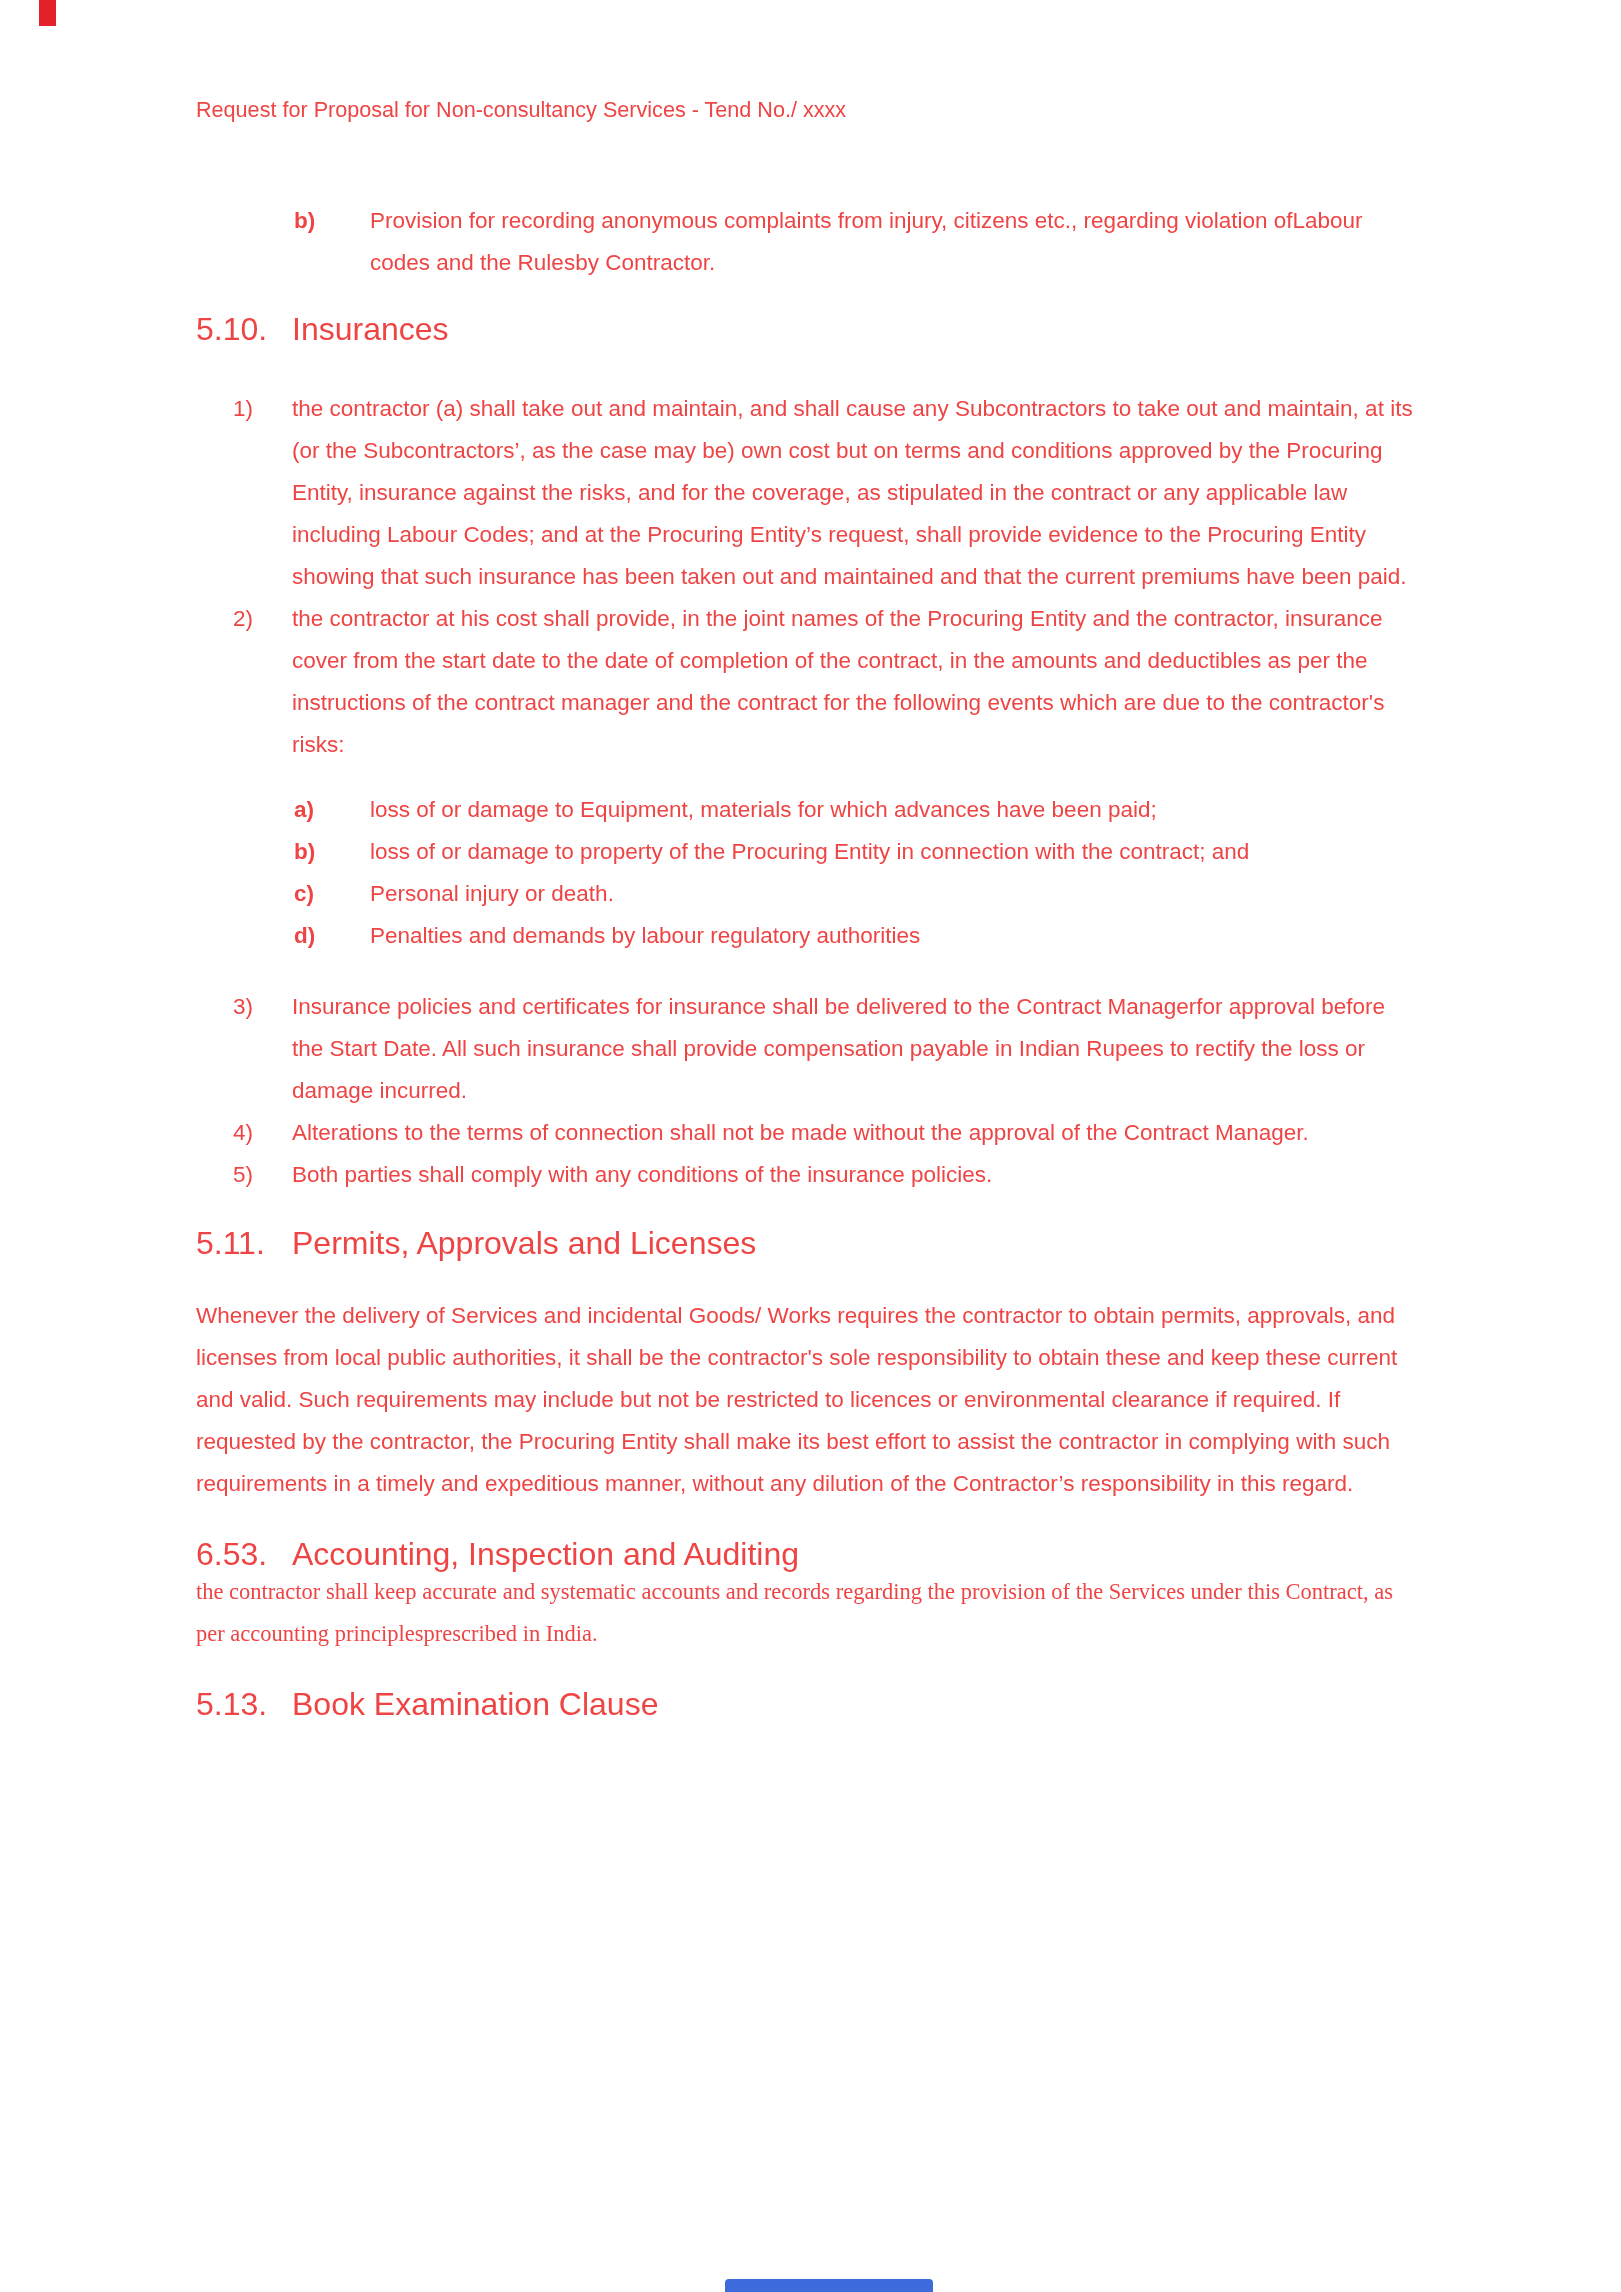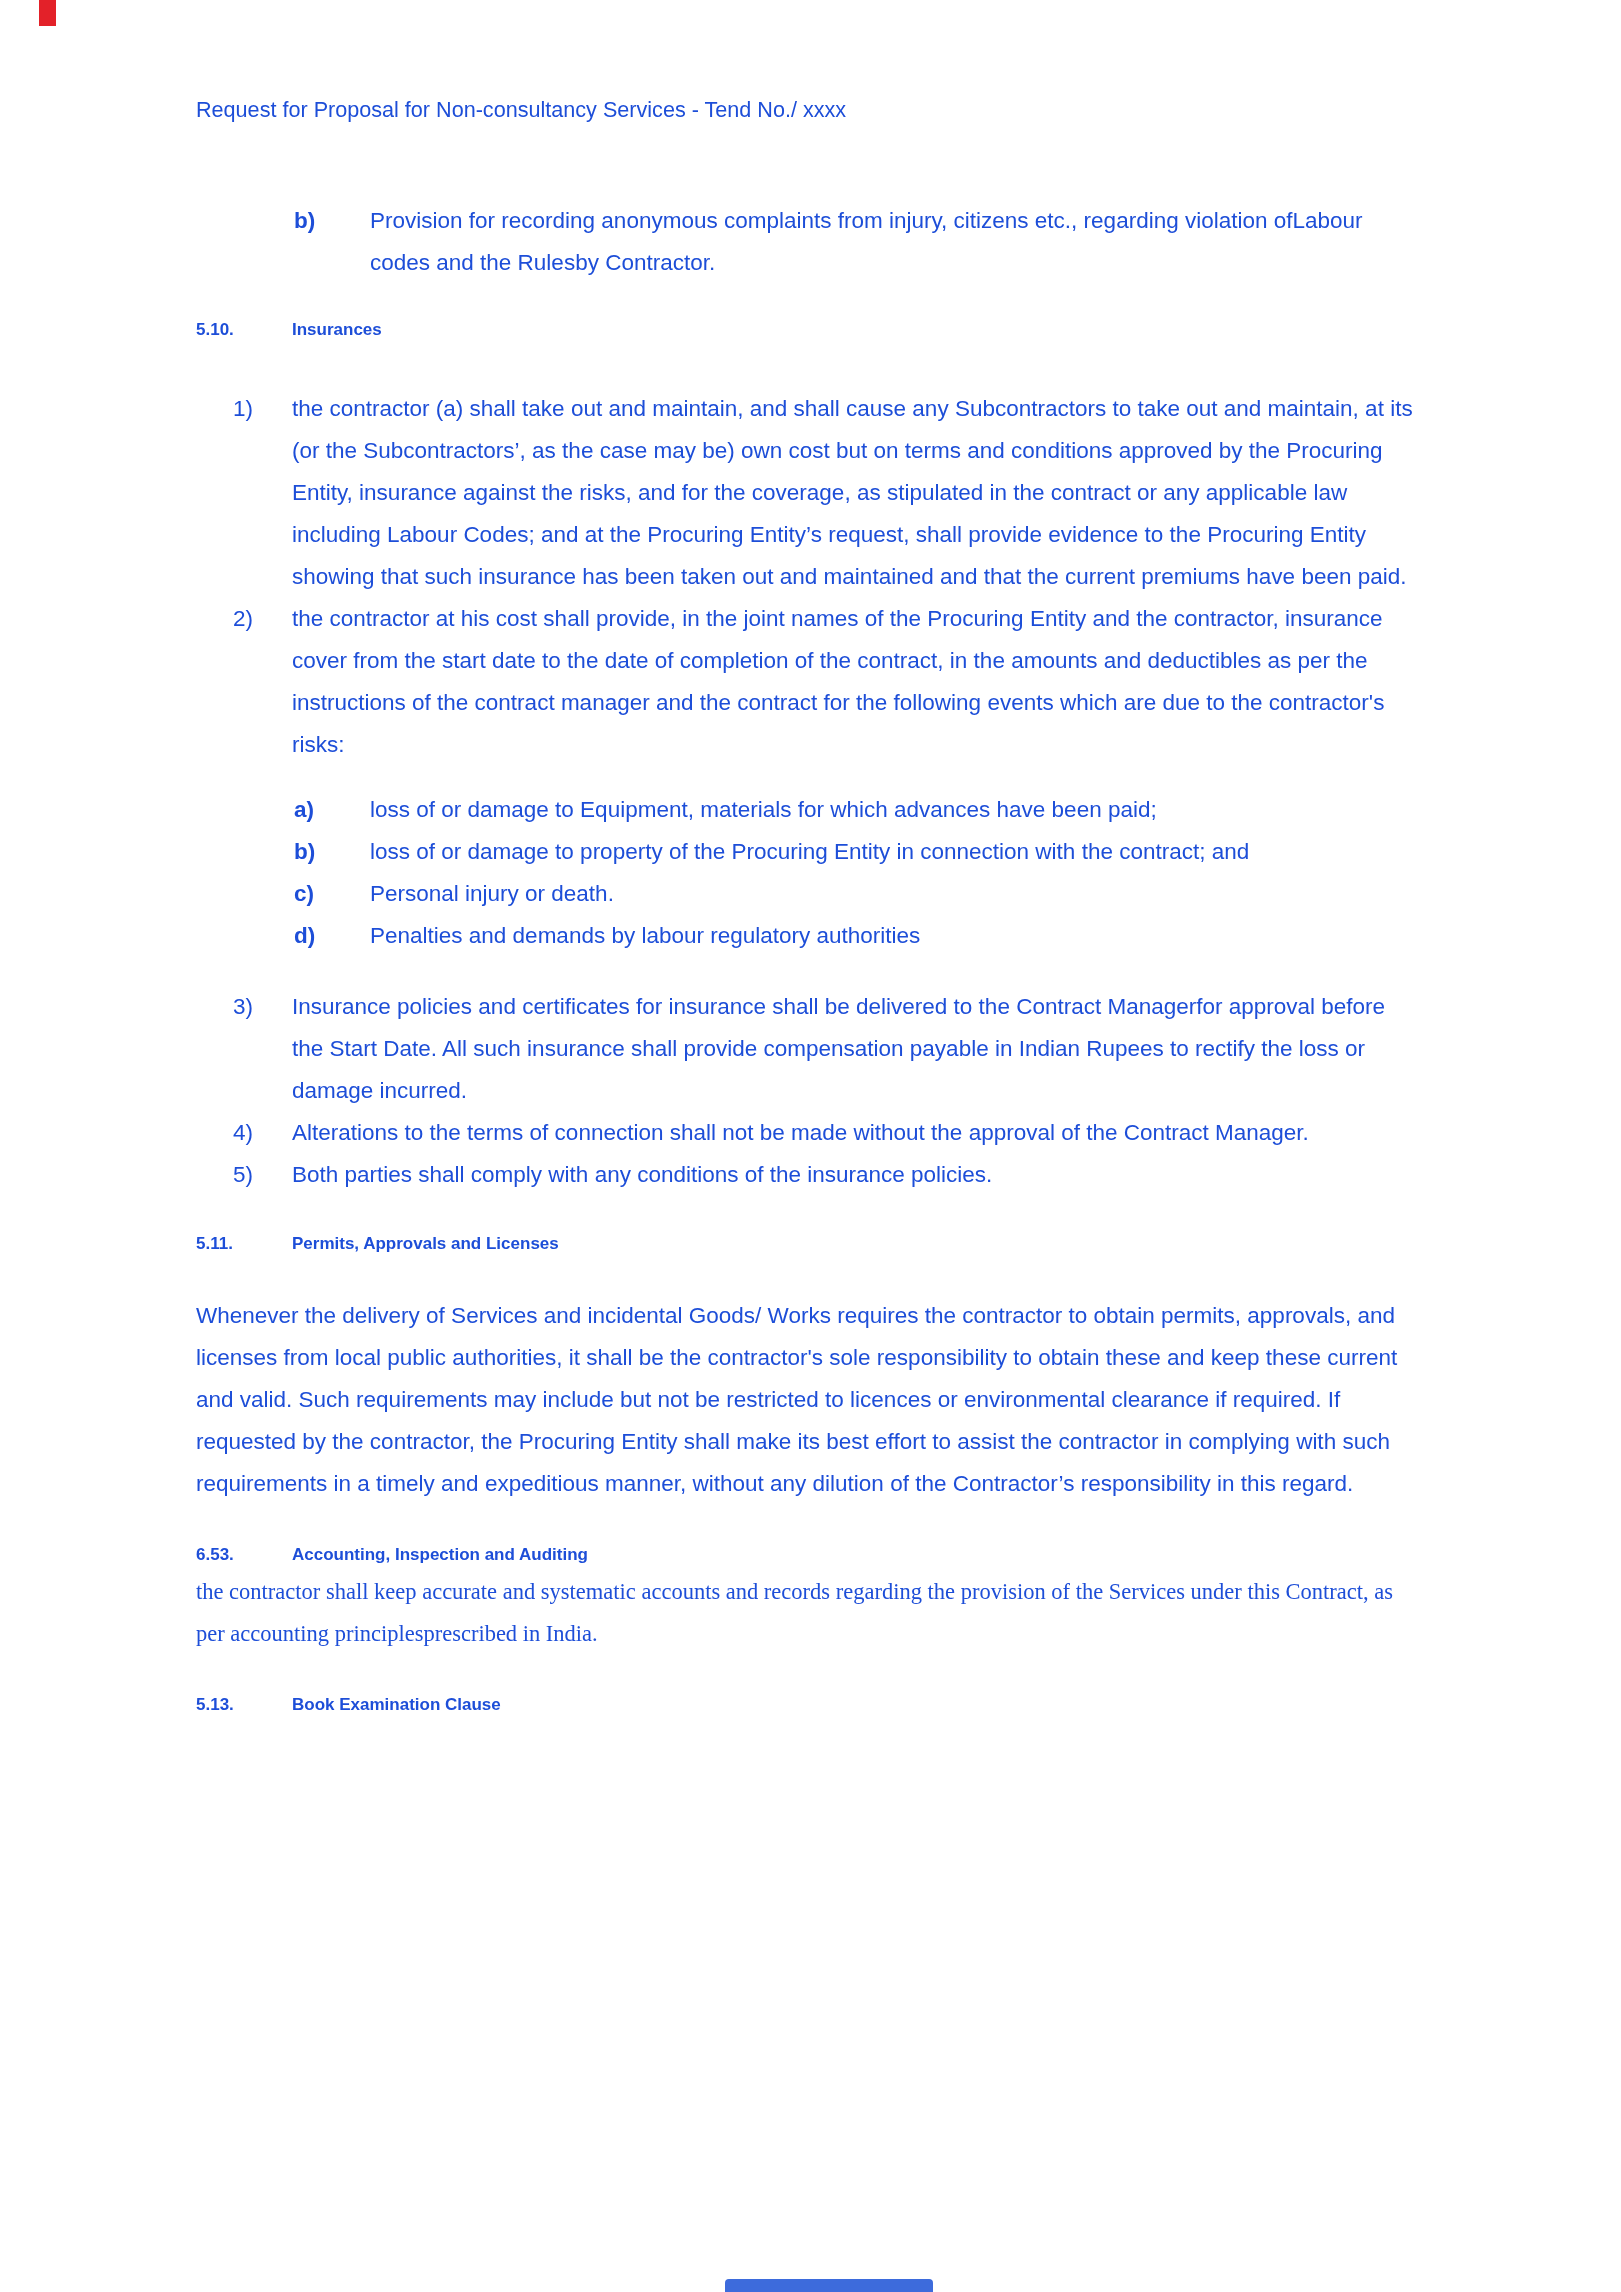--- a/index.html
+++ b/index.html
@@ -1,32 +1,32 @@
 <!DOCTYPE html>
 <html><head>
 <meta charset="utf-8">
 <style>
   html,body{margin:0;padding:0;background:#ffffff;}
   .page{
     position:relative;
     width:1621px;height:2293px;
     background:#ffffff;
     font-family:"Liberation Sans",sans-serif;
-    color:#1d4ed8;
+    color:#ef4444;
     overflow:hidden;
   }
   .content{padding:0 206px 0 196px;}
   .doc-header{
     margin-top:96px;
     font-size:21.6px;line-height:27.4px;
   }
   
   .btext{font-size:22.5px;line-height:42px;}
   
-  .heading{font-size:17px;line-height:33px;font-weight:bold;display:flex;align-items:flex-end;}
+  .heading{font-size:32px;line-height:33px;font-weight:normal;display:flex;align-items:flex-end;}
   .hnum{flex:0 0 96px;}
   .htitle{flex:1;}
   
   .nitem{display:flex;}
   .nitem .nmarker{flex:0 0 59px;margin-left:37px;}
   .nitem .itext{flex:1;}
   
   .subitem{display:flex;}
   .subitem .nmarker{flex:0 0 76px;margin-left:98px;font-weight:bold;}
   .subitem .itext{flex:1;}

